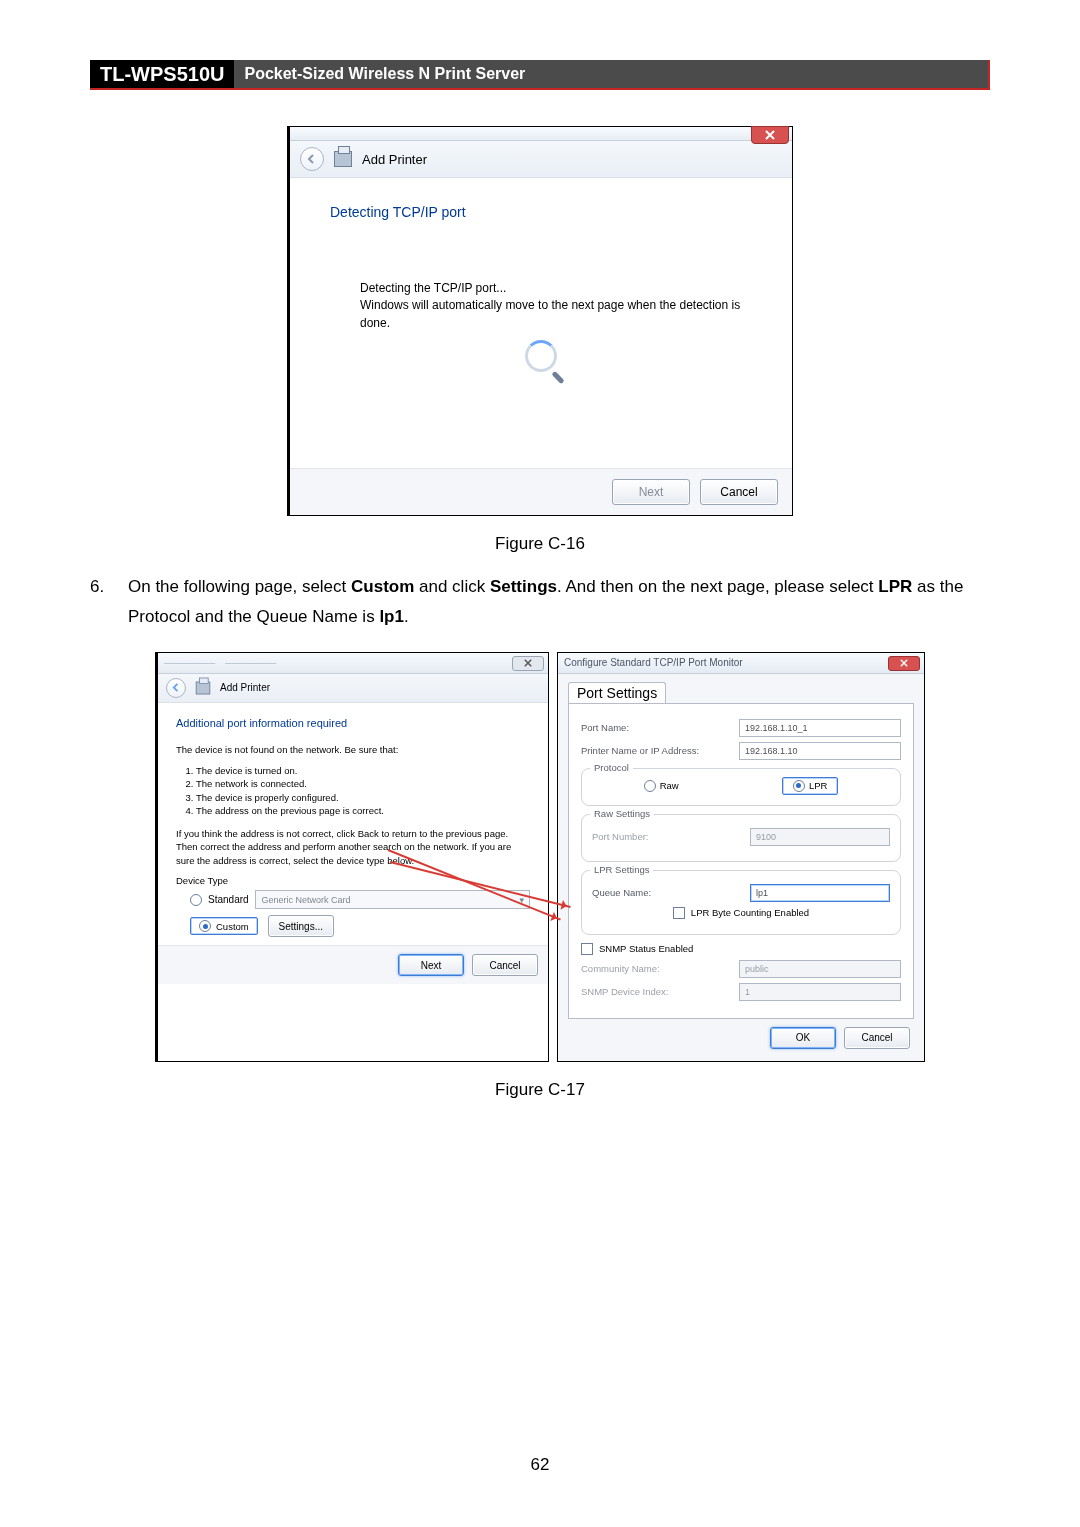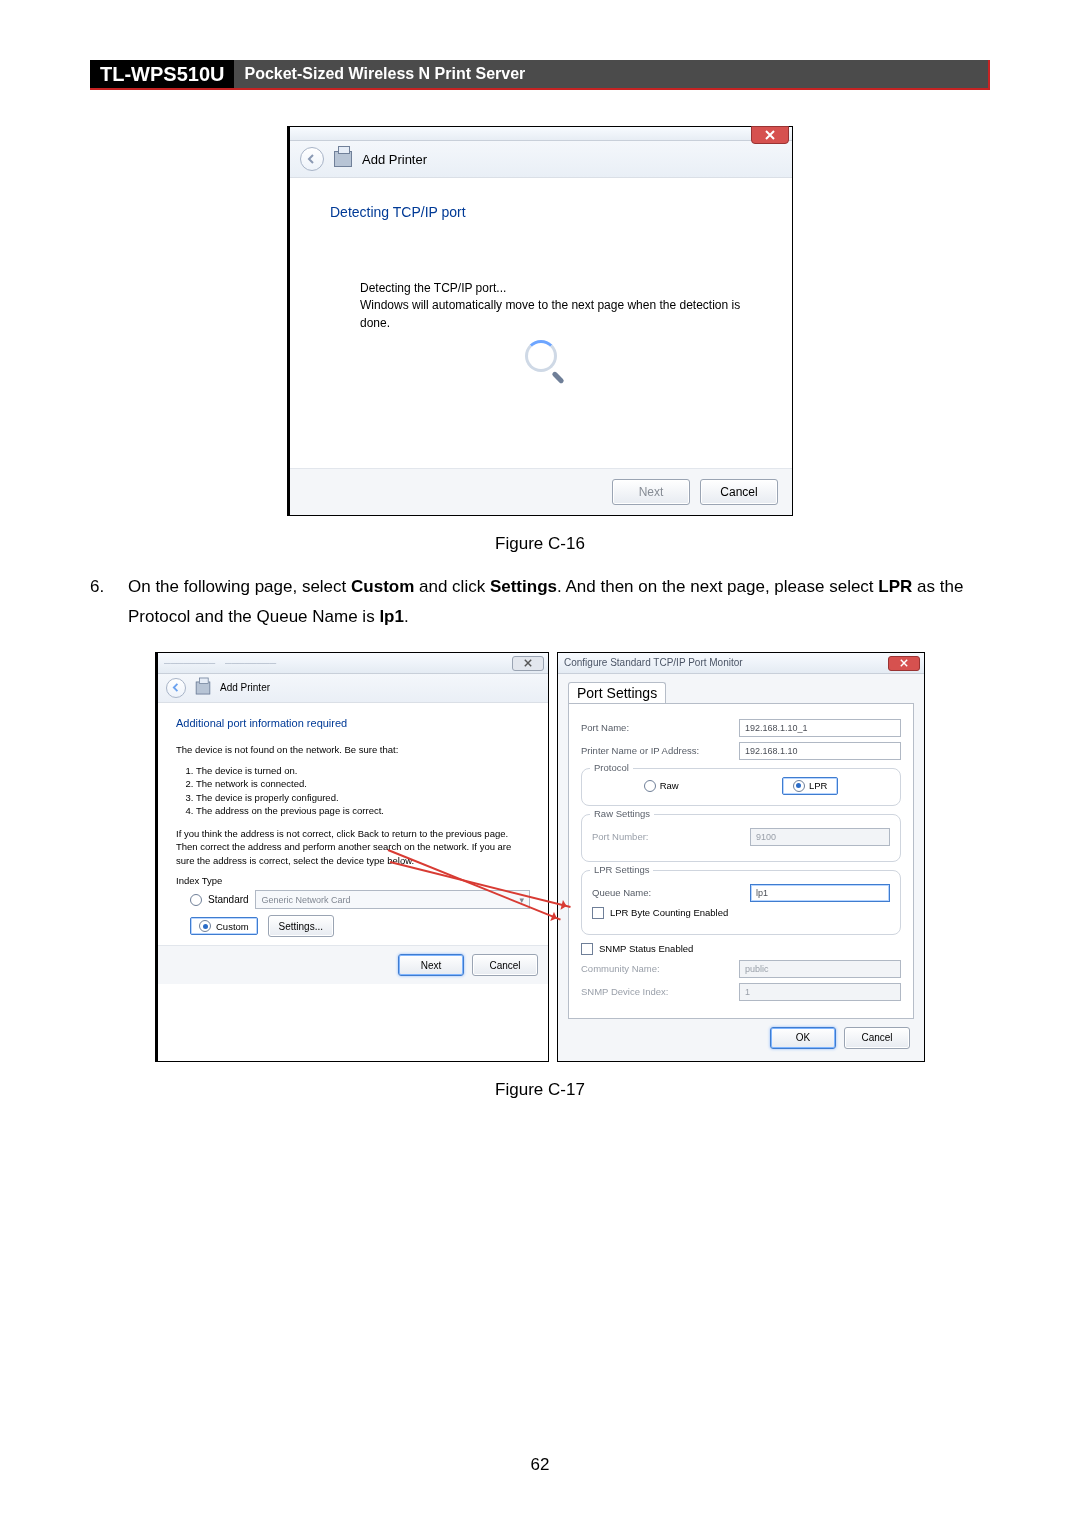--- a/index.html
+++ b/index.html
@@ -346,21 +346,21 @@
       <div class="d2-body pos-rel">
         <div class="d2-heading">Additional port information required</div>
         <div class="d2-para">The device is not found on the network.  Be sure that:</div>
         <ol class="chk">
           <li>The device is turned on.</li>
           <li>The network is connected.</li>
           <li>The device is properly configured.</li>
           <li>The address on the previous page is correct.</li>
         </ol>
         <div class="d2-para">If you think the address is not correct, click Back to return to the previous page.  Then correct the address and perform another search on the network.  If you are sure the address is correct, select the device type below.</div>
-        <div class="d2-devtype">Index Type</div>
+        <div class="d2-devtype">Device Type</div>
 
         <div class="radio-row">
           <span class="radio"></span>
           <span>Standard</span>
           <div class="combo">Generic Network Card</div>
         </div>
 
         <div style="display:flex;align-items:center;margin:6px 0 0 14px;">
           <div class="radio-box">
             <span class="radio sel"></span>
@@ -420,21 +420,21 @@
               <div class="val txtbox dis">9100</div>
             </div>
           </div>
 
           <div class="fieldset">
             <div class="legend">LPR Settings</div>
             <div class="frow">
               <div class="lab">Queue Name:</div>
               <div class="val txtbox" style="border-color:#3f7ccf;box-shadow:0 0 0 1px #b7d5ff inset;">lp1</div>
             </div>
-            <div class="frow" style="gap:6px;">
+            <div class="frow" style="gap:6px;justify-content:center;">
               <span class="cbox"></span>
               <span>LPR Byte Counting Enabled</span>
             </div>
           </div>
 
           <div class="frow" style="gap:6px;">
             <span class="cbox"></span>
             <span>SNMP Status Enabled</span>
           </div>
           <div class="frow">

